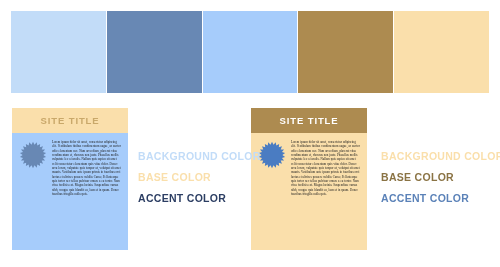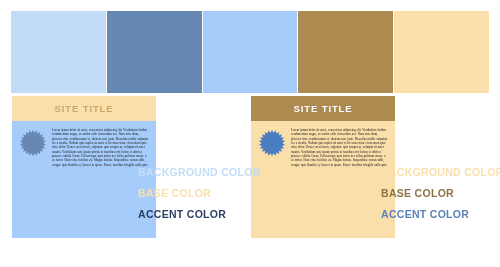--- a/index.html
+++ b/index.html
@@ -29,22 +29,22 @@
   }
   .swatch {
     flex: 1 1 0;
     height: 100%;
   }
   .swatch + .swatch { margin-left: 1px; }
 
   
   .card {
     position: absolute;
-    width: 144px;
-    top: 96px;
+    width: 116px;
+    top: 108px;
   }
   #card-left  { left: 12px; }
   #card-right { left: 251px; }
 
   .card-header {
     height: 25px;
     line-height: 25px;
     text-align: center;
     font-size: 9.5px;
     font-weight: bold;
@@ -75,21 +75,21 @@
     line-height: 4.35px;
     color: #1a1a1a;
     text-align: left;
     font-family: "Liberation Serif", serif;
     word-spacing: 0.2px;
   }
 
   
   .label-group {
     position: absolute;
-    top: 162px;
+    top: 146px;
   }
   #labels-left  { left: 138px; }
   #labels-right { left: 381px; }
 
   .label-group .label {
     font-size: 10.5px;
     font-weight: bold;
     letter-spacing: 0.3px;
     line-height: 21px;
     white-space: nowrap;

